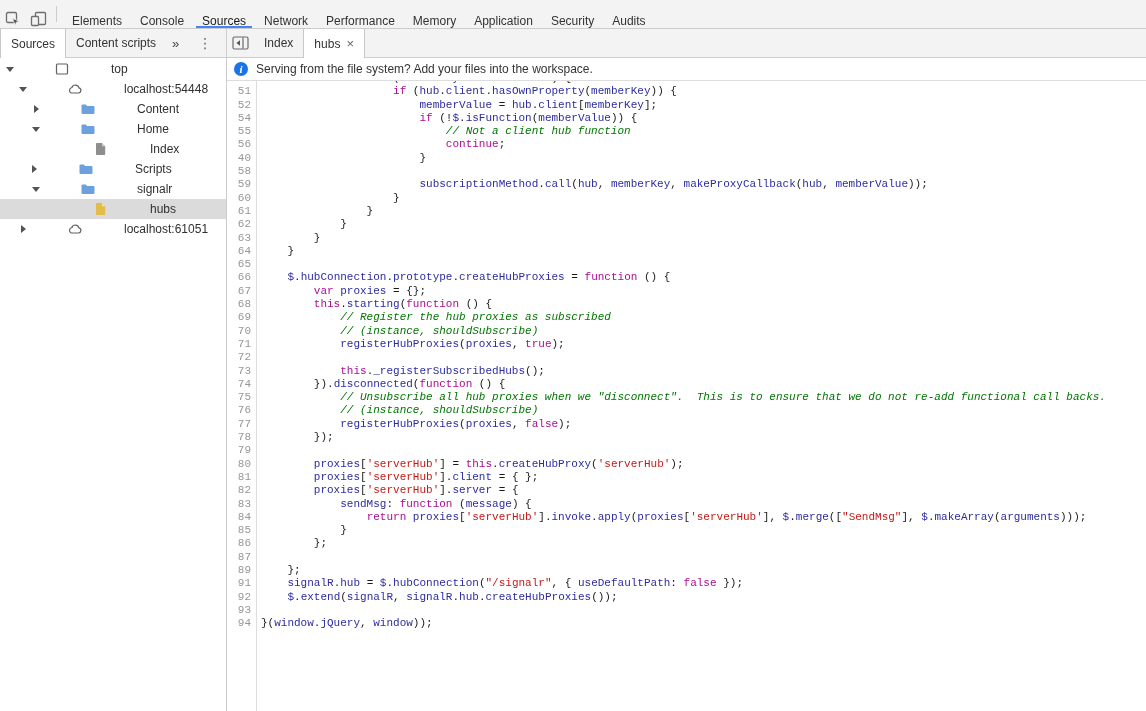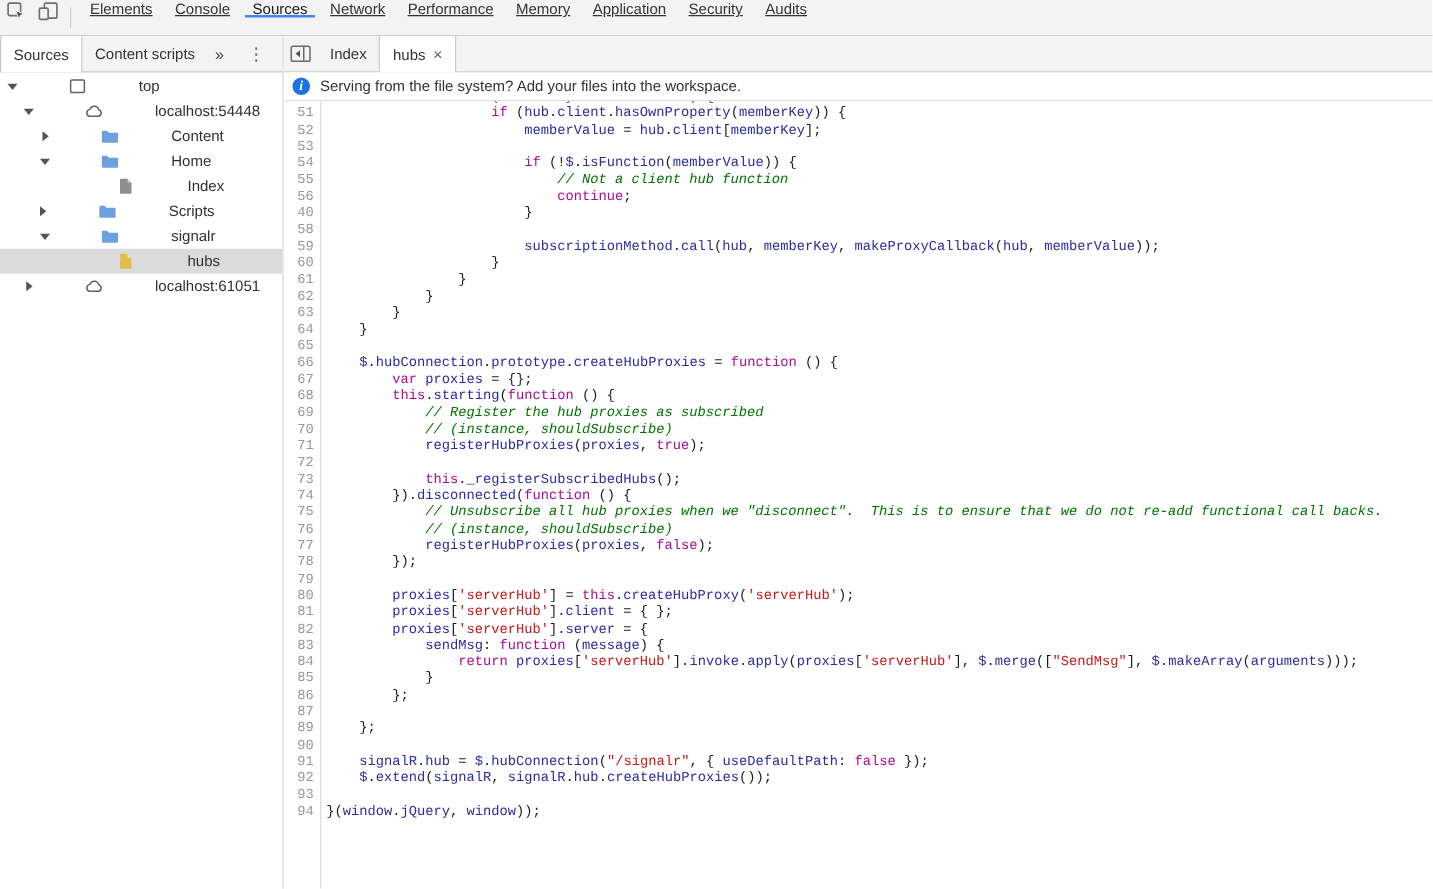--- a/index.html
+++ b/index.html
@@ -5,21 +5,21 @@
   :root{
     --accent:#4285F4; --c-kw:#AA0D91; --c-str:#C41A16; --c-com:#007400;
     --c-id:#2C2CA0; --c-pun:#1A1A1A; --c-ln:#979797;
     --chrome-bg:#F3F3F3; --chrome-border:#CCCCCC; --sel-bg:#DBDBDB;
   }
   *{box-sizing:border-box;margin:0;padding:0;}
   html,body{width:1146px;height:711px;overflow:hidden;background:#fff;
     font-family:"Liberation Sans",sans-serif;font-size:12px;color:#333;}
   
   #toolbar{height:29px;background:var(--chrome-bg);border-bottom:1px solid var(--chrome-border);
-    display:flex;align-items:flex-start;text-decoration:underline;}
+    display:flex;align-items:flex-end;}
   .tb-icon{width:26px;display:flex;align-items:center;justify-content:center;cursor:pointer;}
   .tb-sep{width:1px;background:#ccc;height:16px;align-self:center;margin:0 6px 0 4px;}
   .main-tabs{display:flex;align-items:stretch;}
   .main-tab{padding:0 9px;display:flex;align-items:center;position:relative;cursor:pointer;color:#333;}
   .main-tab.active{color:#1a1a1a;}
   .main-tab.active::after{content:"";position:absolute;left:3px;right:3px;bottom:0;height:2px;background:var(--accent);}
   
   #main{display:flex;height:682px;}
   #sidebar{width:227px;border-right:1px solid var(--chrome-border);display:flex;flex-direction:column;background:#fff;}
   #sidebar-header{height:29px;background:var(--chrome-bg);border-bottom:1px solid var(--chrome-border);
@@ -215,21 +215,20 @@
     <div id="infobar">
       <span class="info-icon">i</span>
       <span>Serving from the file system? Add your files into the workspace.</span>
     </div>
 
     <div id="code">
       <div id="code-lines">
           <div class="cl"><span class="ln">50</span><span class="ct"><span class="tk-p">                </span><span class="tk-k">for</span><span class="tk-p"> (</span><span class="tk-v">memberKey</span><span class="tk-p"> </span><span class="tk-k">in</span><span class="tk-p"> </span><span class="tk-v">hub</span><span class="tk-p">.</span><span class="tk-v">client</span><span class="tk-p">) {</span></span></div>
           <div class="cl"><span class="ln">51</span><span class="ct"><span class="tk-p">                    </span><span class="tk-k">if</span><span class="tk-p"> (</span><span class="tk-v">hub</span><span class="tk-p">.</span><span class="tk-v">client</span><span class="tk-p">.</span><span class="tk-v">hasOwnProperty</span><span class="tk-p">(</span><span class="tk-v">memberKey</span><span class="tk-p">)) {</span></span></div>
           <div class="cl"><span class="ln">52</span><span class="ct"><span class="tk-p">                        </span><span class="tk-v">memberValue</span><span class="tk-p"> = </span><span class="tk-v">hub</span><span class="tk-p">.</span><span class="tk-v">client</span><span class="tk-p">[</span><span class="tk-v">memberKey</span><span class="tk-p">];</span></span></div>
-          <div class="cl"><span class="ln">53</span><span class="ct">&nbsp;</span></div>
           <div class="cl"><span class="ln">54</span><span class="ct"><span class="tk-p">                        </span><span class="tk-k">if</span><span class="tk-p"> (!</span><span class="tk-v">$</span><span class="tk-p">.</span><span class="tk-v">isFunction</span><span class="tk-p">(</span><span class="tk-v">memberValue</span><span class="tk-p">)) {</span></span></div>
           <div class="cl"><span class="ln">55</span><span class="ct"><span class="tk-p">                            </span><span class="tk-c">// Not a client hub function</span></span></div>
           <div class="cl"><span class="ln">56</span><span class="ct"><span class="tk-p">                            </span><span class="tk-k">continue</span><span class="tk-p">;</span></span></div>
           <div class="cl"><span class="ln">40</span><span class="ct"><span class="tk-p">                        }</span></span></div>
           <div class="cl"><span class="ln">58</span><span class="ct">&nbsp;</span></div>
           <div class="cl"><span class="ln">59</span><span class="ct"><span class="tk-p">                        </span><span class="tk-v">subscriptionMethod</span><span class="tk-p">.</span><span class="tk-v">call</span><span class="tk-p">(</span><span class="tk-v">hub</span><span class="tk-p">, </span><span class="tk-v">memberKey</span><span class="tk-p">, </span><span class="tk-v">makeProxyCallback</span><span class="tk-p">(</span><span class="tk-v">hub</span><span class="tk-p">, </span><span class="tk-v">memberValue</span><span class="tk-p">));</span></span></div>
           <div class="cl"><span class="ln">60</span><span class="ct"><span class="tk-p">                    }</span></span></div>
           <div class="cl"><span class="ln">61</span><span class="ct"><span class="tk-p">                }</span></span></div>
           <div class="cl"><span class="ln">62</span><span class="ct"><span class="tk-p">            }</span></span></div>
           <div class="cl"><span class="ln">63</span><span class="ct"><span class="tk-p">        }</span></span></div>
@@ -251,21 +250,20 @@
           <div class="cl"><span class="ln">79</span><span class="ct">&nbsp;</span></div>
           <div class="cl"><span class="ln">80</span><span class="ct"><span class="tk-p">        </span><span class="tk-v">proxies</span><span class="tk-p">[</span><span class="tk-s">'serverHub'</span><span class="tk-p">] = </span><span class="tk-k">this</span><span class="tk-p">.</span><span class="tk-v">createHubProxy</span><span class="tk-p">(</span><span class="tk-s">'serverHub'</span><span class="tk-p">); </span></span></div>
           <div class="cl"><span class="ln">81</span><span class="ct"><span class="tk-p">        </span><span class="tk-v">proxies</span><span class="tk-p">[</span><span class="tk-s">'serverHub'</span><span class="tk-p">].</span><span class="tk-v">client</span><span class="tk-p"> = { };</span></span></div>
           <div class="cl"><span class="ln">82</span><span class="ct"><span class="tk-p">        </span><span class="tk-v">proxies</span><span class="tk-p">[</span><span class="tk-s">'serverHub'</span><span class="tk-p">].</span><span class="tk-v">server</span><span class="tk-p"> = {</span></span></div>
           <div class="cl"><span class="ln">83</span><span class="ct"><span class="tk-p">            </span><span class="tk-v">sendMsg</span><span class="tk-p">: </span><span class="tk-k">function</span><span class="tk-p"> (</span><span class="tk-v">message</span><span class="tk-p">) {</span></span></div>
           <div class="cl"><span class="ln">84</span><span class="ct"><span class="tk-p">                </span><span class="tk-k">return</span><span class="tk-p"> </span><span class="tk-v">proxies</span><span class="tk-p">[</span><span class="tk-s">'serverHub'</span><span class="tk-p">].</span><span class="tk-v">invoke</span><span class="tk-p">.</span><span class="tk-v">apply</span><span class="tk-p">(</span><span class="tk-v">proxies</span><span class="tk-p">[</span><span class="tk-s">'serverHub'</span><span class="tk-p">], </span><span class="tk-v">$</span><span class="tk-p">.</span><span class="tk-v">merge</span><span class="tk-p">([</span><span class="tk-s">"SendMsg"</span><span class="tk-p">], </span><span class="tk-v">$</span><span class="tk-p">.</span><span class="tk-v">makeArray</span><span class="tk-p">(</span><span class="tk-v">arguments</span><span class="tk-p">)));</span></span></div>
           <div class="cl"><span class="ln">85</span><span class="ct"><span class="tk-p">            }</span></span></div>
           <div class="cl"><span class="ln">86</span><span class="ct"><span class="tk-p">        };</span></span></div>
           <div class="cl"><span class="ln">87</span><span class="ct">&nbsp;</span></div>
           <div class="cl"><span class="ln">89</span><span class="ct"><span class="tk-p">    };</span></span></div>
-          <div class="cl"><span class="ln">90</span><span class="ct">&nbsp;</span></div>
           <div class="cl"><span class="ln">91</span><span class="ct"><span class="tk-p">    </span><span class="tk-v">signalR</span><span class="tk-p">.</span><span class="tk-v">hub</span><span class="tk-p"> = </span><span class="tk-v">$</span><span class="tk-p">.</span><span class="tk-v">hubConnection</span><span class="tk-p">(</span><span class="tk-s">"/signalr"</span><span class="tk-p">, { </span><span class="tk-v">useDefaultPath</span><span class="tk-p">: </span><span class="tk-k">false</span><span class="tk-p"> });</span></span></div>
           <div class="cl"><span class="ln">92</span><span class="ct"><span class="tk-p">    </span><span class="tk-v">$</span><span class="tk-p">.</span><span class="tk-v">extend</span><span class="tk-p">(</span><span class="tk-v">signalR</span><span class="tk-p">, </span><span class="tk-v">signalR</span><span class="tk-p">.</span><span class="tk-v">hub</span><span class="tk-p">.</span><span class="tk-v">createHubProxies</span><span class="tk-p">());</span></span></div>
           <div class="cl"><span class="ln">93</span><span class="ct">&nbsp;</span></div>
           <div class="cl"><span class="ln">94</span><span class="ct"><span class="tk-p">}(</span><span class="tk-v">window</span><span class="tk-p">.</span><span class="tk-v">jQuery</span><span class="tk-p">, </span><span class="tk-v">window</span><span class="tk-p">));</span></span></div>
         </div>
     </div>
   </div>
 </div>
 
 </body></html>

